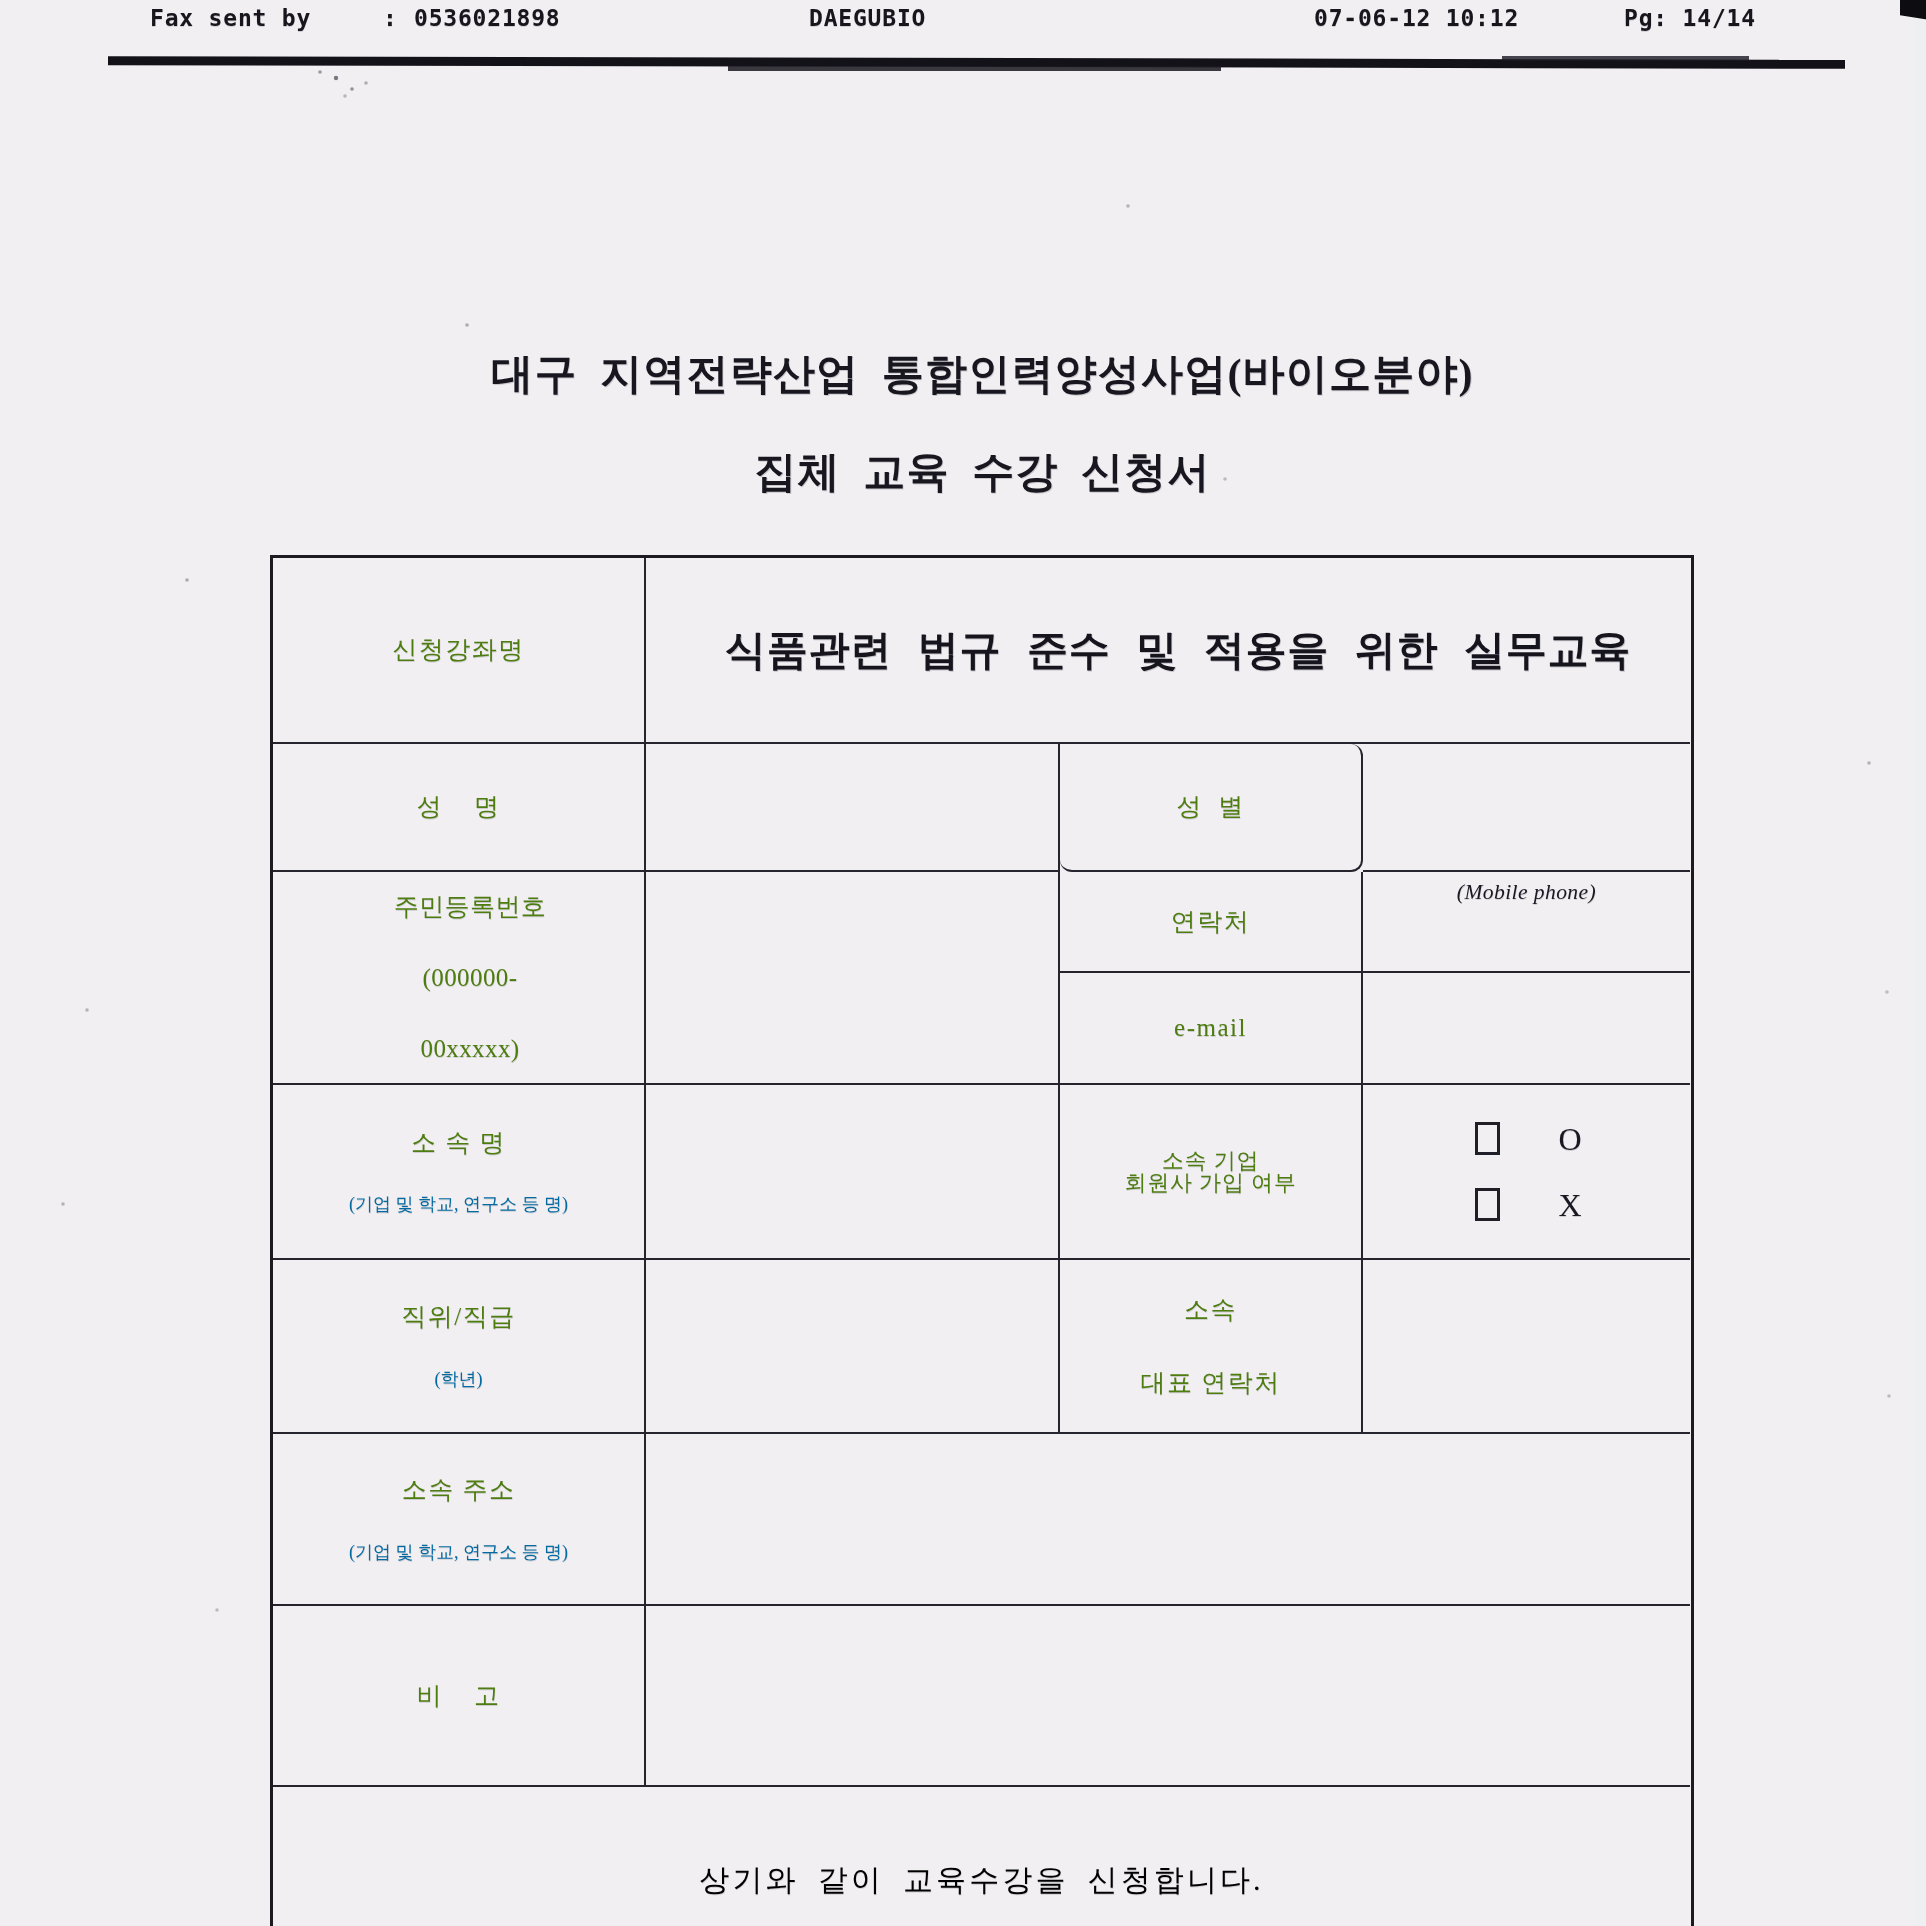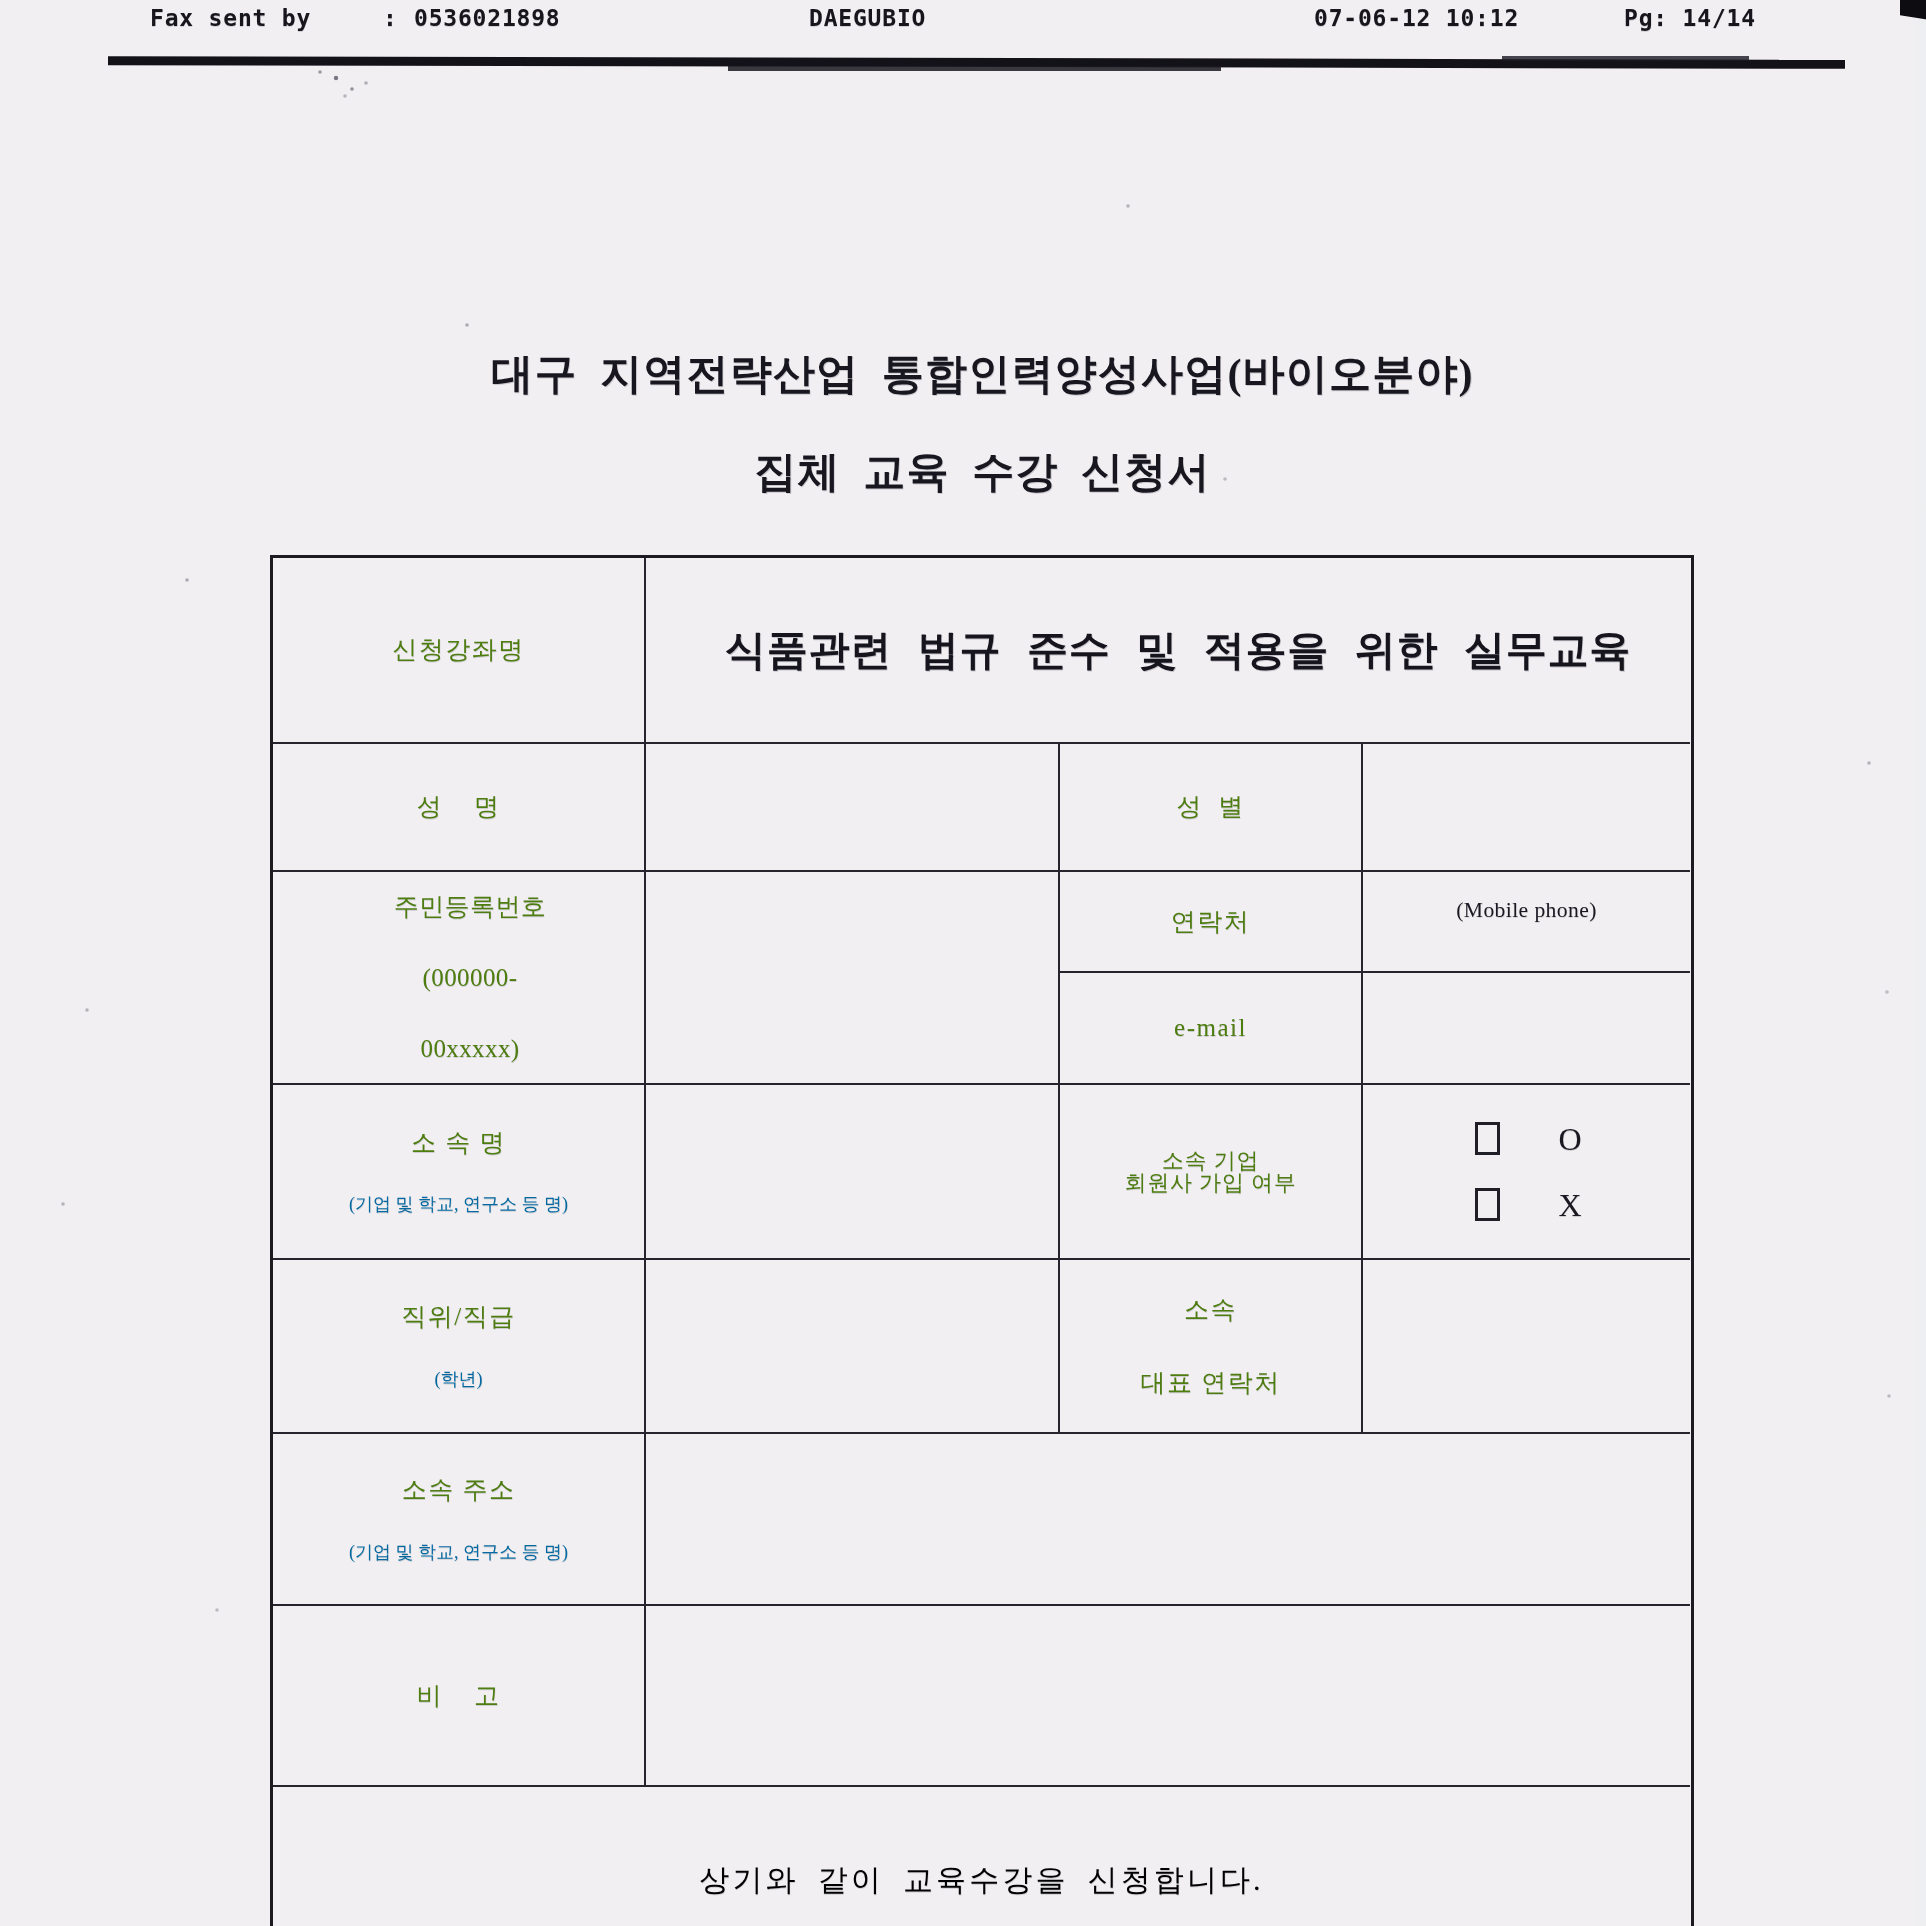--- a/index.html
+++ b/index.html
@@ -122,21 +122,21 @@
   }
   .gap-110 .l2{margin-top:42px;}
   .course-value{
     font-size:41px;font-weight:bold;letter-spacing:0.8px;word-spacing:14.6px;
     color:#16151d;white-space:pre;
     text-shadow:0.8px 1.2px 0.4px rgba(25,22,38,.2);
     margin-left:20px;
   }
   .rid-cell{row-gap:40px;}
   .rid-cell .lbl{letter-spacing:0.4px;}
-  .mobile-cell{justify-content:flex-start;padding-top:26px;}
+  .mobile-cell{justify-content:flex-start;padding-top:8px;font-style:italic;}
   .mobile-value{
     font-size:21.6px;color:#1a1922;letter-spacing:0.4px;
     text-shadow:0.4px 0.8px 0 rgba(25,22,38,.14);
   }
   .member-lbl{font-size:22px;line-height:1;letter-spacing:0.8px;}
   .opt-cell{align-items:flex-start;justify-content:center;row-gap:33px;padding-left:112px;}
   .opt-row{display:flex;align-items:center;column-gap:58px;}
   .opt-box{
     width:25.4px;height:33px;border:3.1px solid #201f27;display:inline-block;
     box-sizing:border-box;
@@ -187,21 +187,21 @@
     <div class="cell no-r" style="grid-column:2 / span 3;grid-row:1;">
       <span class="course-value">식품관련 법규 준수 및 적용을 위한 실무교육</span>
     </div>
 
     <div class="cell" style="grid-column:1;grid-row:2;">
       <span class="lbl">성    명</span>
     </div>
     <div class="cell" style="grid-column:2;grid-row:2;">
       <span></span>
     </div>
-    <div class="cell" style="grid-column:3;grid-row:2;">
+    <div class="cell" style="grid-column:3;grid-row:2;border-radius:12px;">
       <span class="lbl">성  별</span>
     </div>
     <div class="cell no-r" style="grid-column:4;grid-row:2;">
       <span></span>
     </div>
 
     <div class="cell rid-cell" style="grid-column:1;grid-row:3 / span 2;padding-left:23px;">
       <span class="lbl">주민등록번호</span>
       <span class="lbl">(000000-</span>
       <span class="lbl">00xxxxx)</span>

